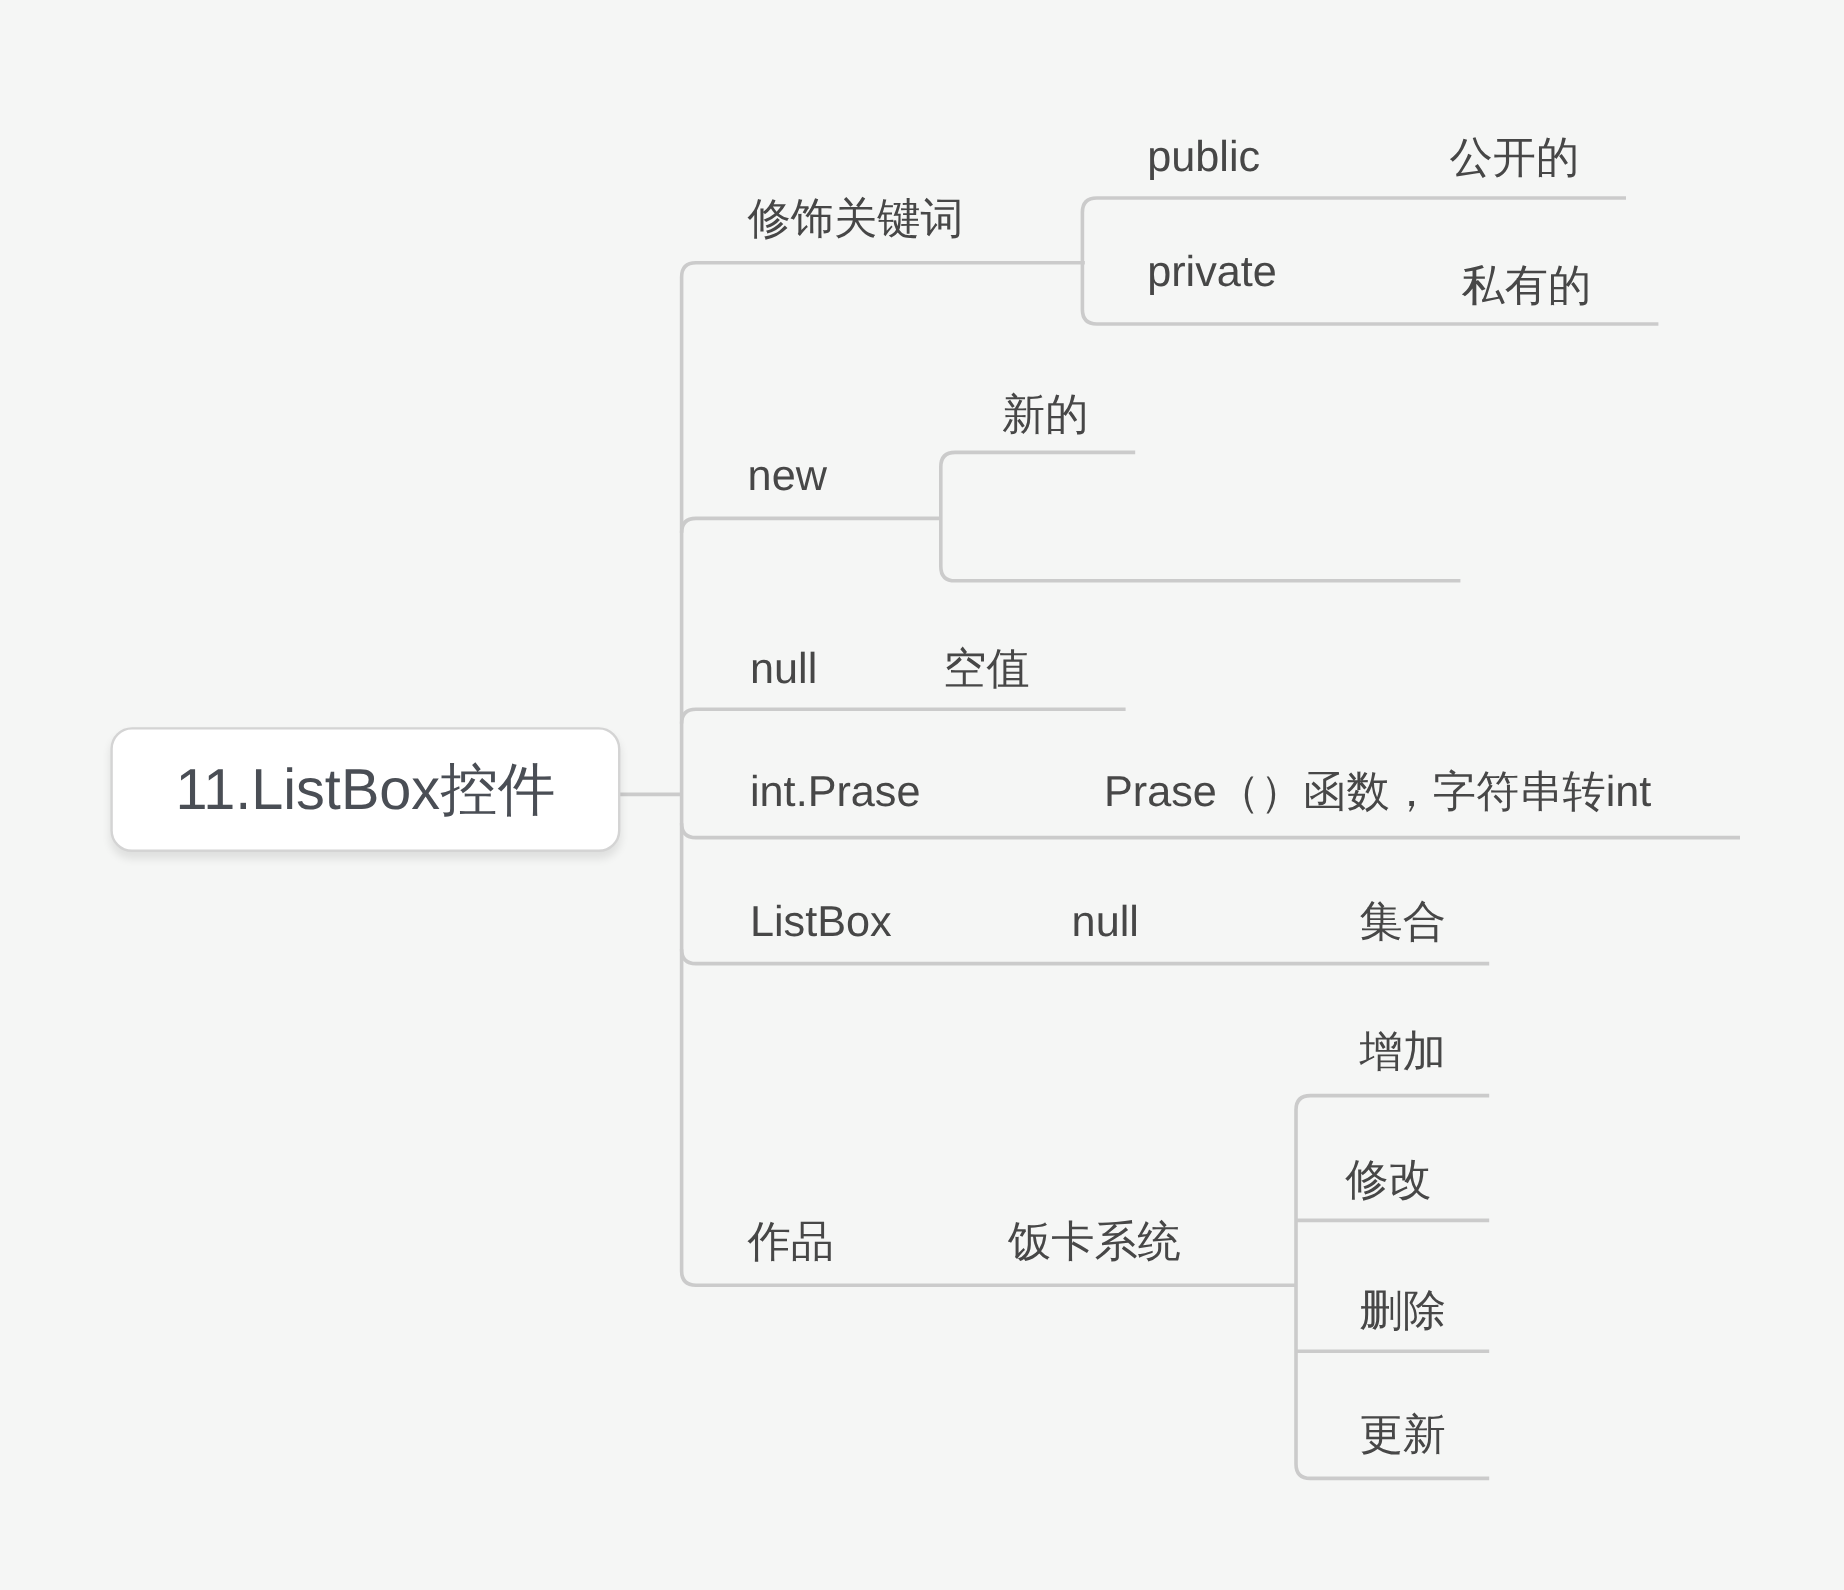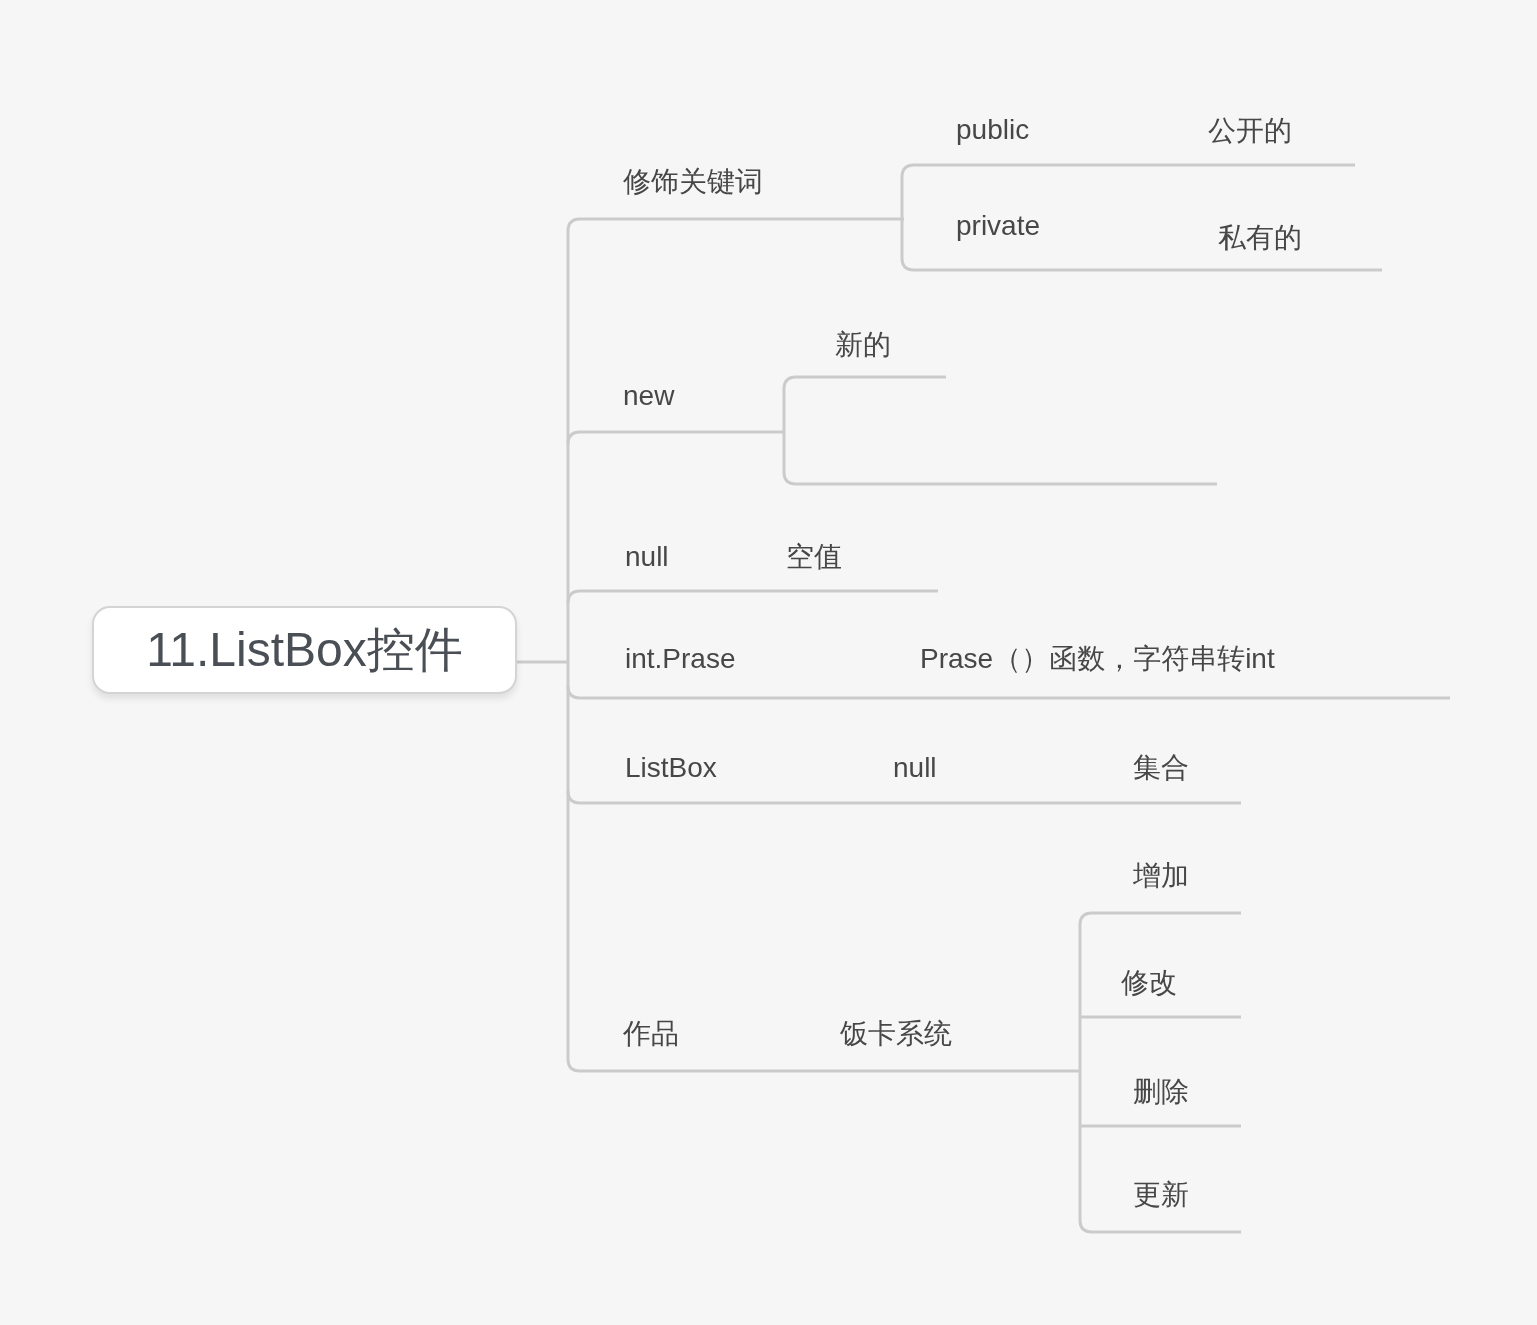--- a/index.html
+++ b/index.html
@@ -28,32 +28,32 @@
   }
   .connectors path{
     fill:none;
     stroke:var(--line);
     stroke-width:3;
     stroke-linejoin:round;
   }
   .topic{
     position:absolute;
     transform:translateY(-50%);
-    font-size:28px;
+    font-size:36px;
     line-height:1.15;
     color:var(--text);
     white-space:nowrap;
     cursor:default;
   }
   .root-node{
     position:absolute;
     left:92px;
     top:606px;
     width:425px;
-    height:88px;
+    height:104px;
     background:var(--node-bg);
     border:2.5px solid var(--node-border);
     border-radius:18px;
     box-shadow:0 5px 7px rgba(0,0,0,0.09);
     display:flex;
     align-items:center;
     justify-content:center;
     box-sizing:border-box;
   }
   .root-node .root-label{

